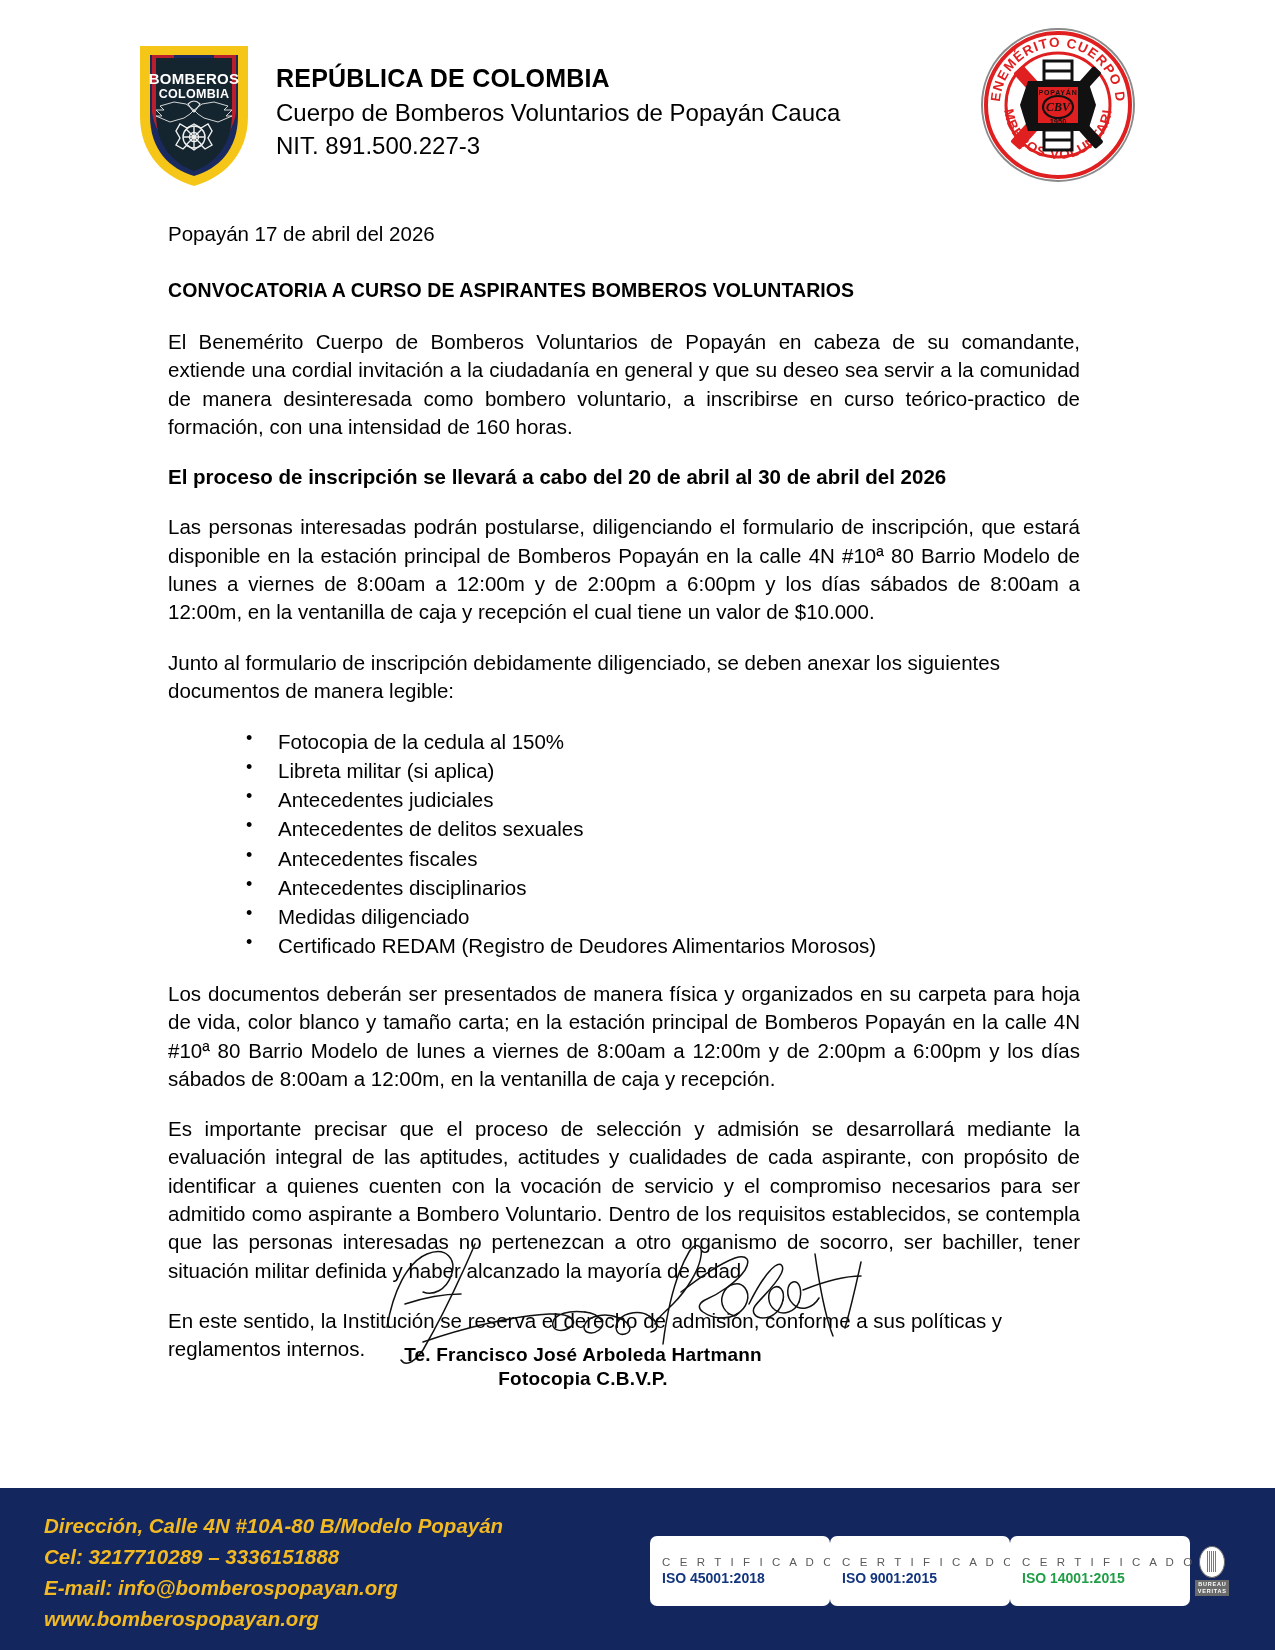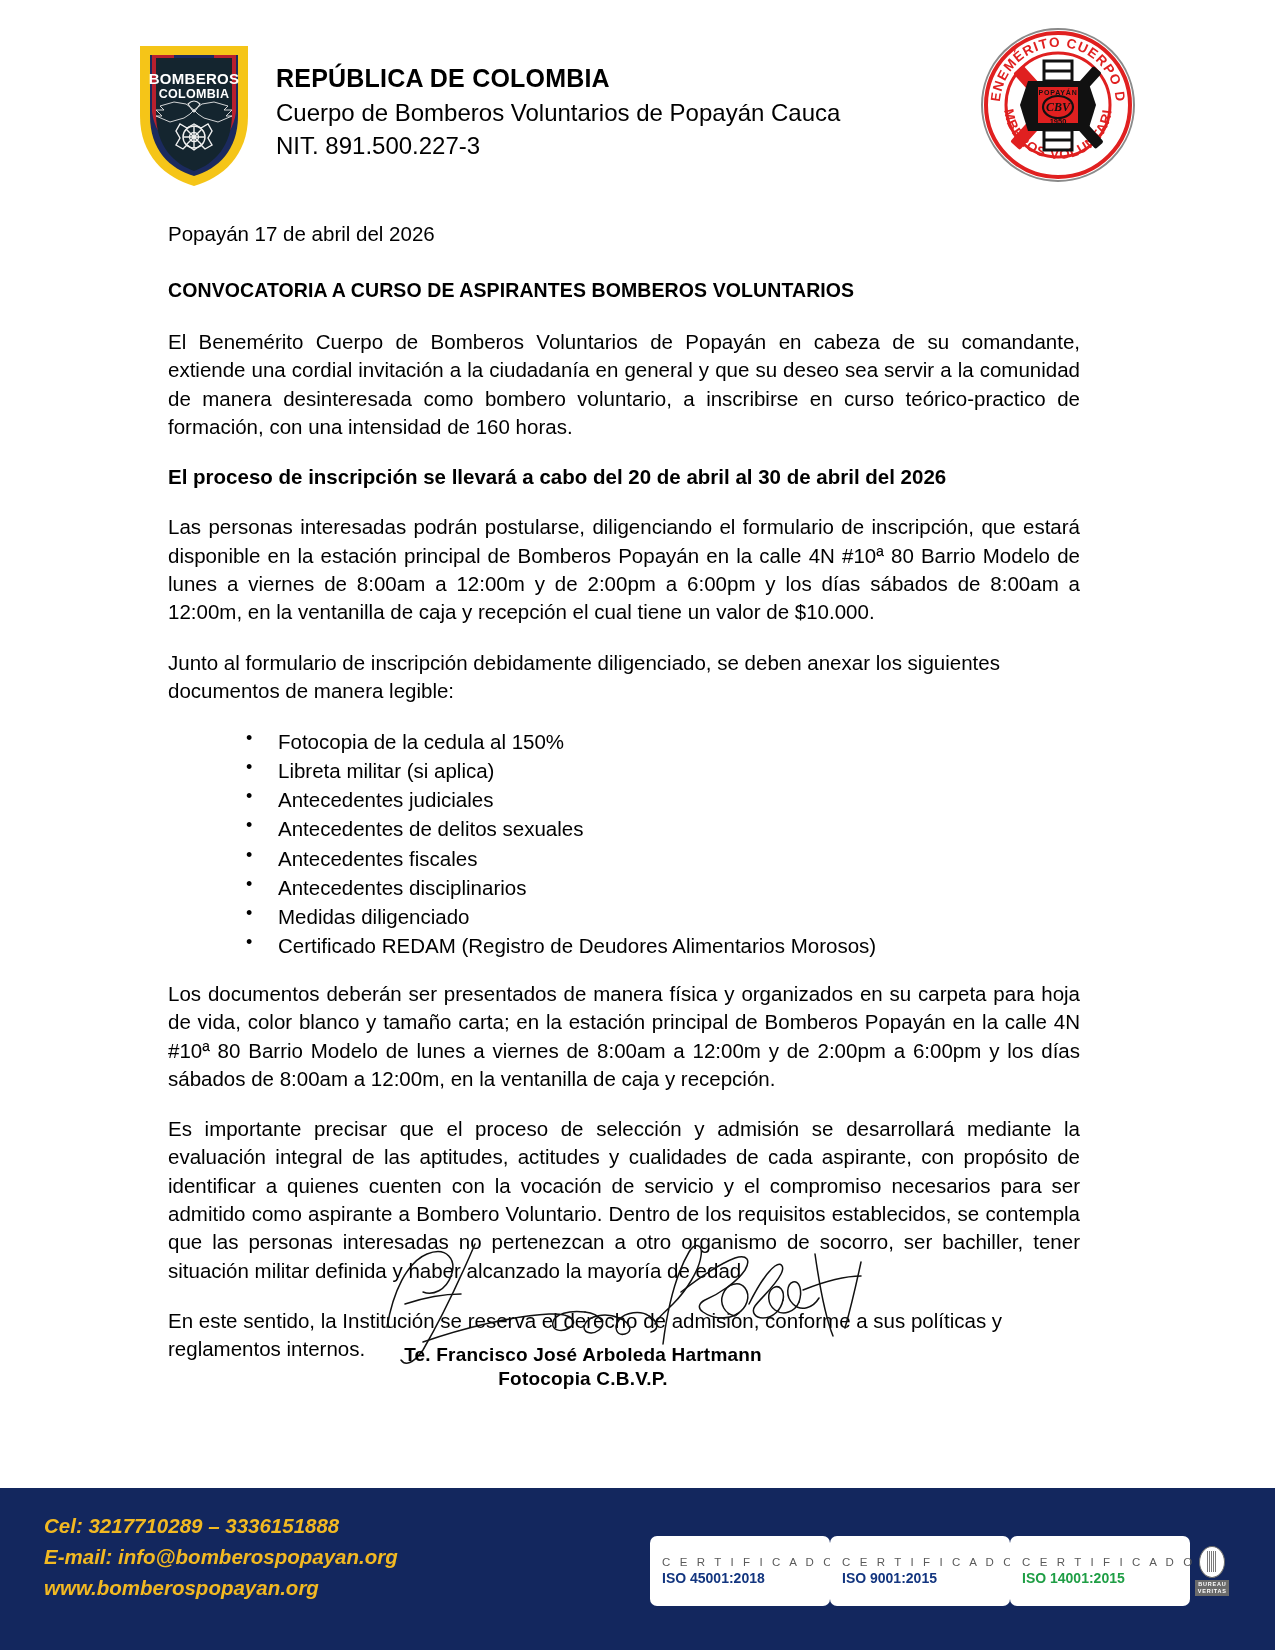--- a/index.html
+++ b/index.html
@@ -355,20 +355,21 @@
         <path d="M498 30 C492 58 486 82 482 96"></path>
       </g>
     </svg>
   </div>
   <div class="sig-name">Te. Francisco José Arboleda Hartmann</div>
   <div class="sig-title">Fotocopia C.B.V.P.</div>
 </div>
 
 <div class="footer">
   <div class="footer-contact">
+    <div>Dirección, Calle 4N #10A-80 B/Modelo Popayán</div>
     <div>Cel: 3217710289 – 3336151888</div>
     <div>E-mail: info@bomberospopayan.org</div>
     <div>www.bomberospopayan.org</div>
   </div>
 
   <div class="badges">
 
     <div class="badge">
       <div class="badge-txt">
         <div class="badge-cert">C E R T I F I C A D O</div>

